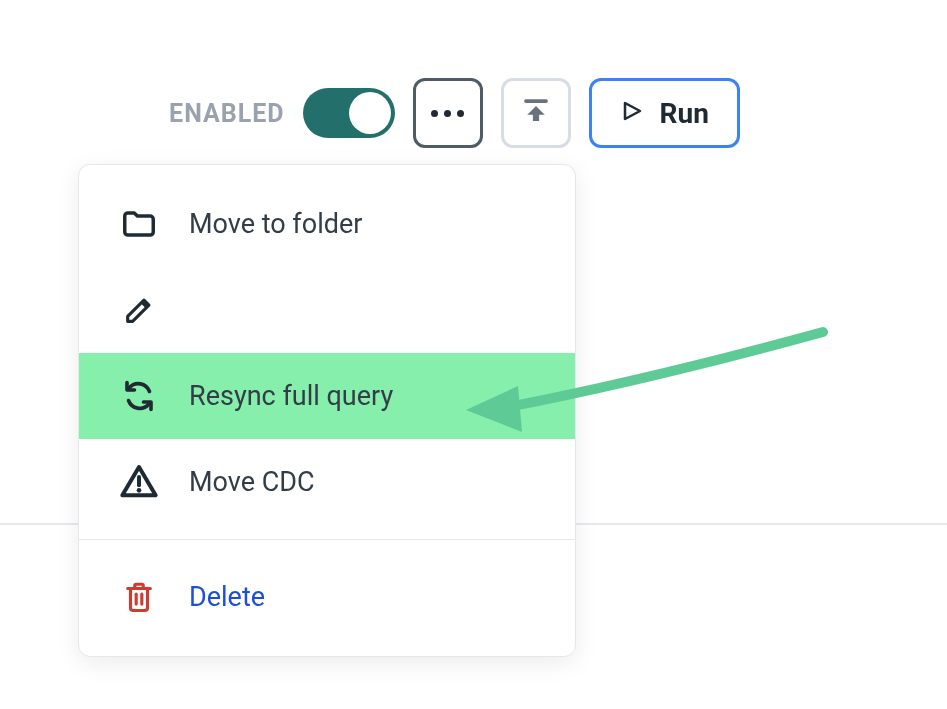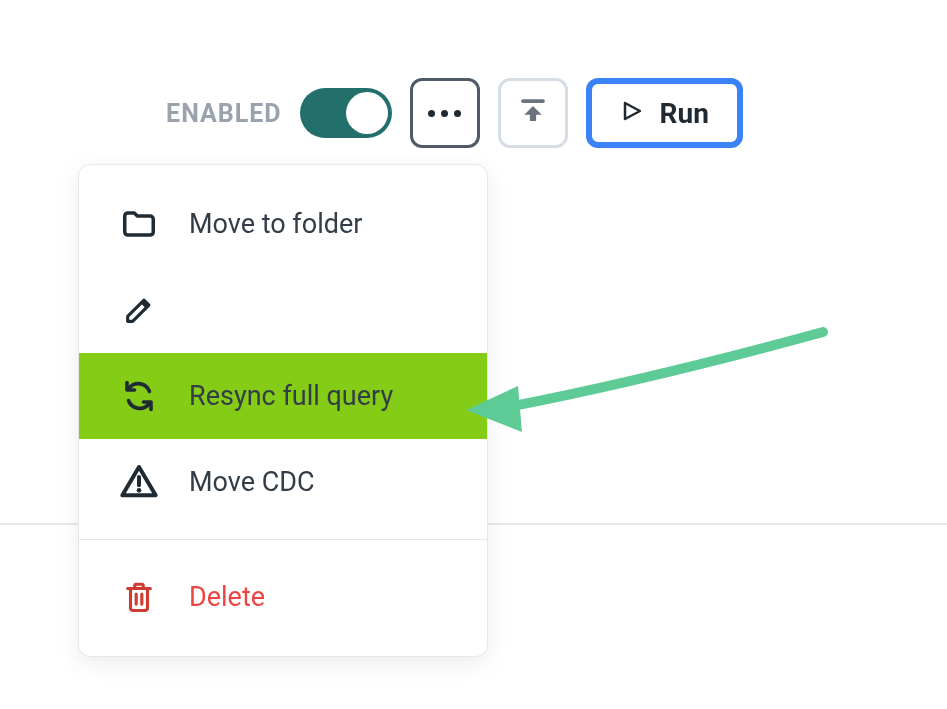--- a/index.html
+++ b/index.html
@@ -73,60 +73,60 @@
   .dots span {
     width: 7px;
     height: 7px;
     border-radius: 50%;
     background: #1f2a33;
   }
 
   .run-btn {
     height: 70px;
     border-radius: 12px;
-    border: 6px solid #3b82f6;
+    border: 3px solid #3b82f6;
     background: #ffffff;
     display: flex;
     align-items: center;
     gap: 16px;
     padding: 0 28px;
     cursor: pointer;
     font-size: 28px;
     font-weight: 700;
     color: #1f2a33;
   }
 
   .dropdown {
     position: absolute;
     left: 78px;
     top: 164px;
-    width: 410px;
+    width: 498px;
     background: #ffffff;
     border: 1px solid #e5e7eb;
     border-radius: 12px;
     box-shadow: 0 6px 24px rgba(0,0,0,0.08);
     padding: 16px 0;
     z-index: 10;
   }
 
   .menu-item {
     display: flex;
     align-items: center;
     gap: 30px;
     padding: 0 40px;
     height: 86px;
     font-size: 27px;
     color: #333d47;
     cursor: pointer;
   }
   .menu-item.highlighted {
-    background: #84cc16;
+    background: #86efac;
   }
   .menu-item.danger {
-    color: #ef4444;
+    color: #1d4ed8;
   }
   .menu-item .icon-slot {
     width: 40px;
     display: flex;
     align-items: center;
     justify-content: center;
   }
   .menu-item .icon-slot svg { display: block; }
 
   .divider {

